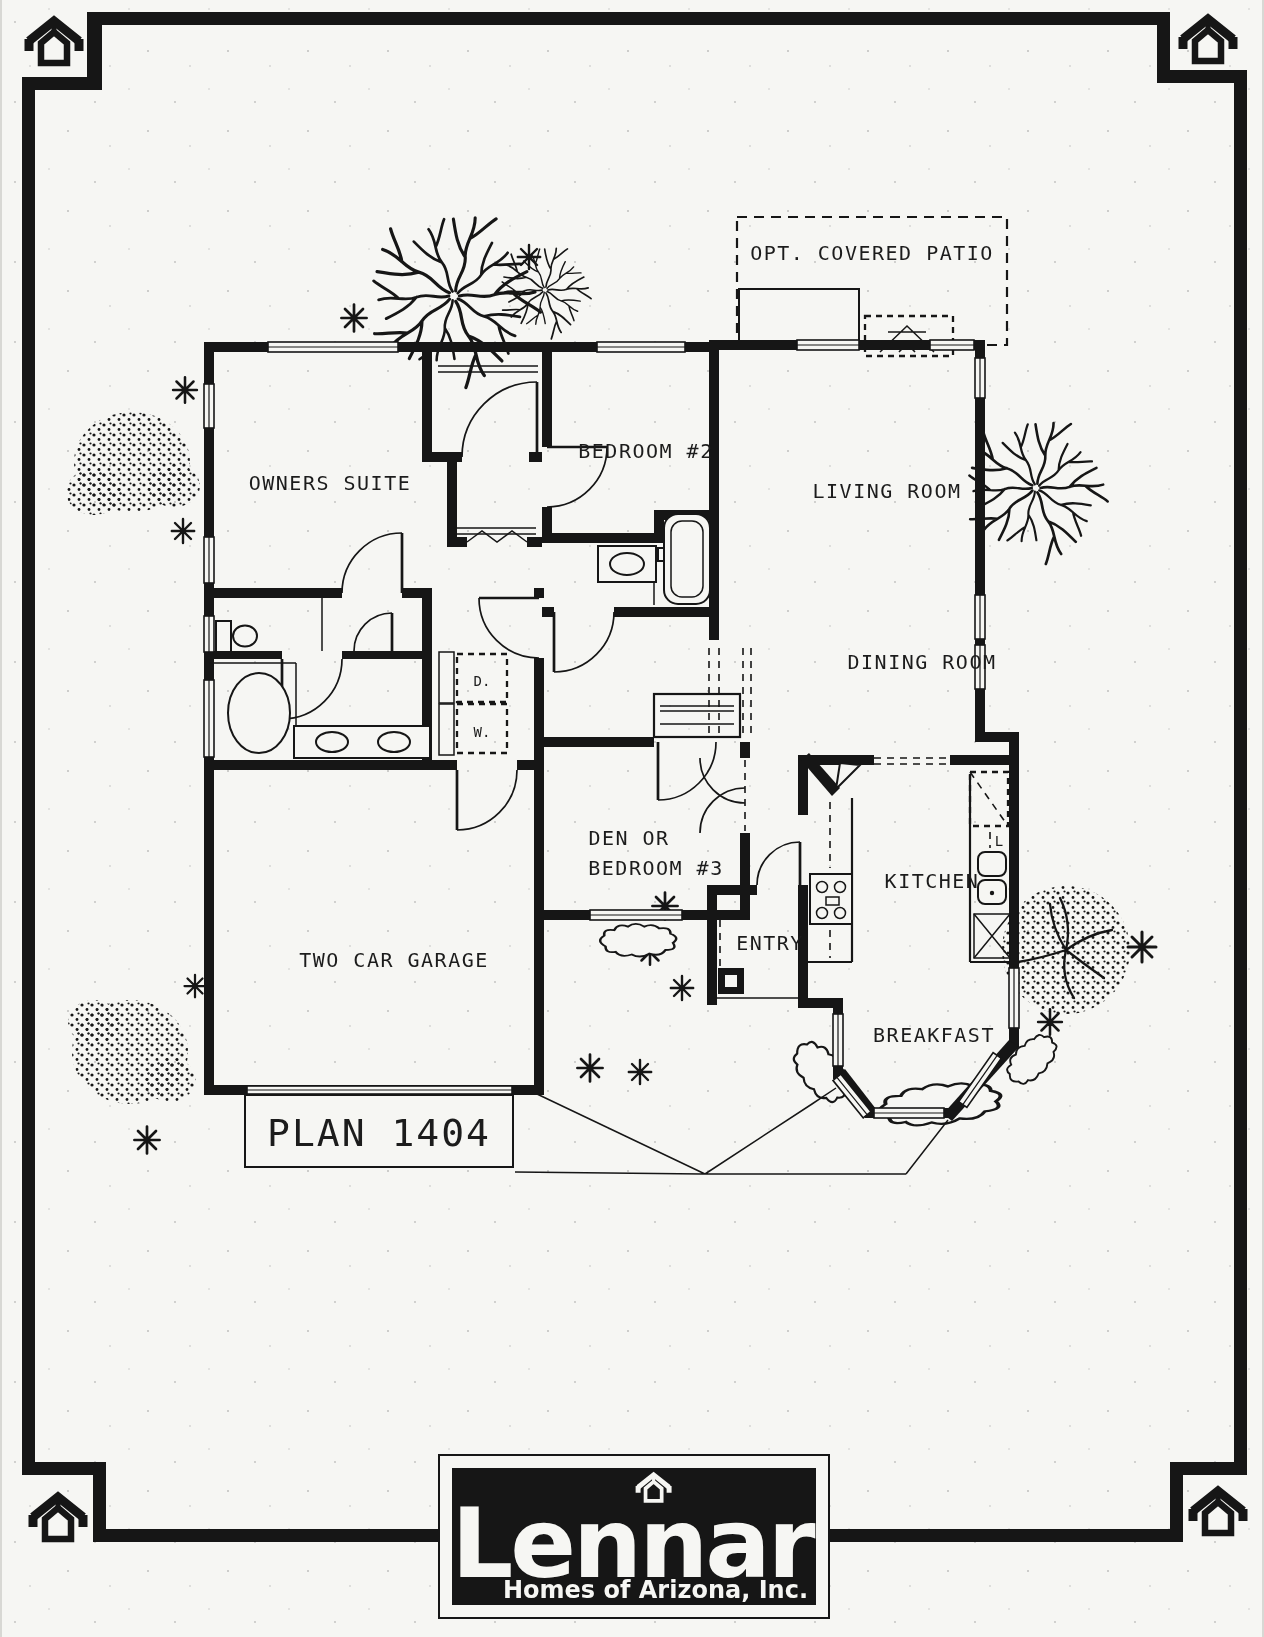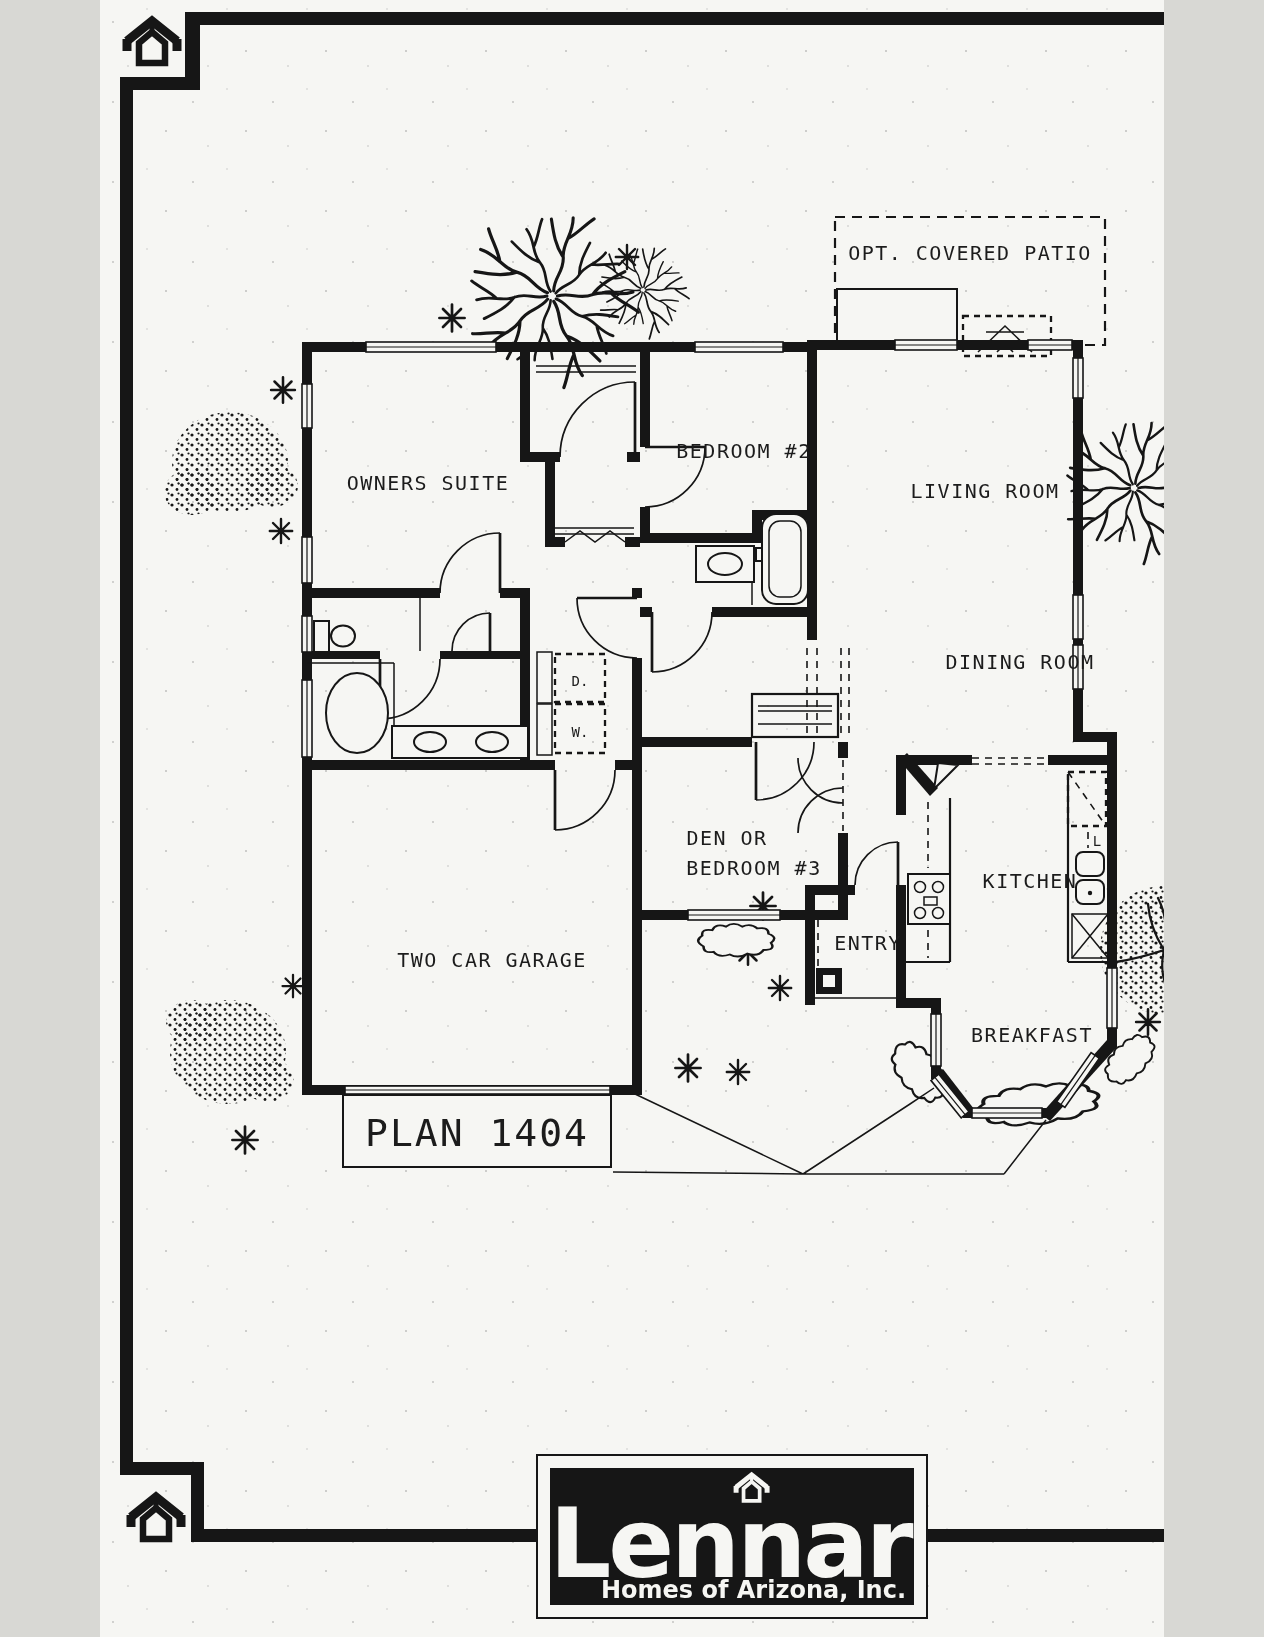--- a/index.html
+++ b/index.html
@@ -1,16 +1,16 @@
 <!DOCTYPE html>
 <html><head>
 <meta charset="utf-8">
 <style>
   html,body{margin:0;padding:0;background:#d8d8d4;}
-  .sheet{width:1064px;height:1637px;background:#f6f6f3;position:relative;margin:0 auto;overflow:hidden;}
+  .sheet{width:1260px;height:1637px;background:#f6f6f3;position:relative;margin:0 auto;overflow:hidden;}
   svg{display:block;}
   .w{fill:#161616;}
   .t{stroke:#161616;stroke-width:2.2;fill:none;}
   .t15{stroke:#161616;stroke-width:1.5;fill:none;}
   .win{fill:#f6f6f3;stroke:#161616;stroke-width:1.6;}
   .winl{stroke:#161616;stroke-width:1.2;}
   .dash{stroke:#161616;stroke-width:2.2;fill:none;stroke-dasharray:10 7;}
   .dash2{stroke:#161616;stroke-width:2.3;fill:none;stroke-dasharray:6 5;}
   .dash3{stroke:#161616;stroke-width:1.6;fill:none;stroke-dasharray:7 6;}
   .arc{stroke:#161616;stroke-width:1.7;fill:none;}

